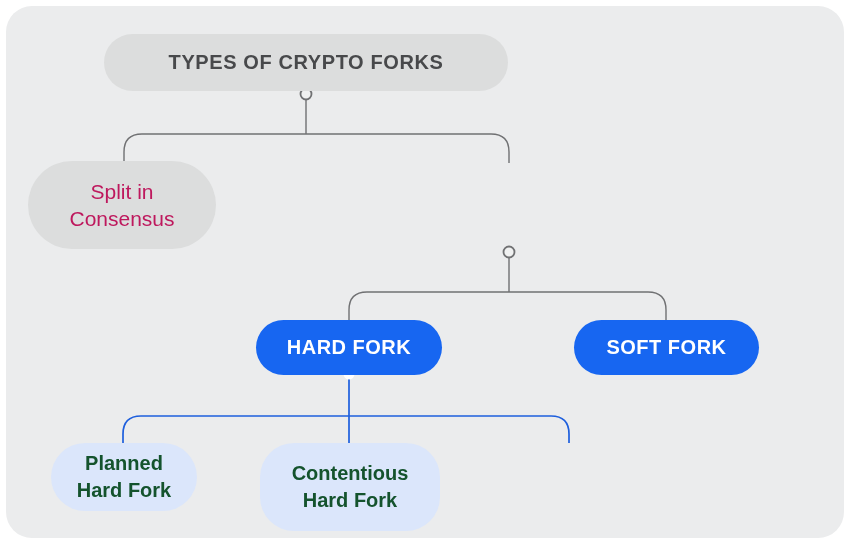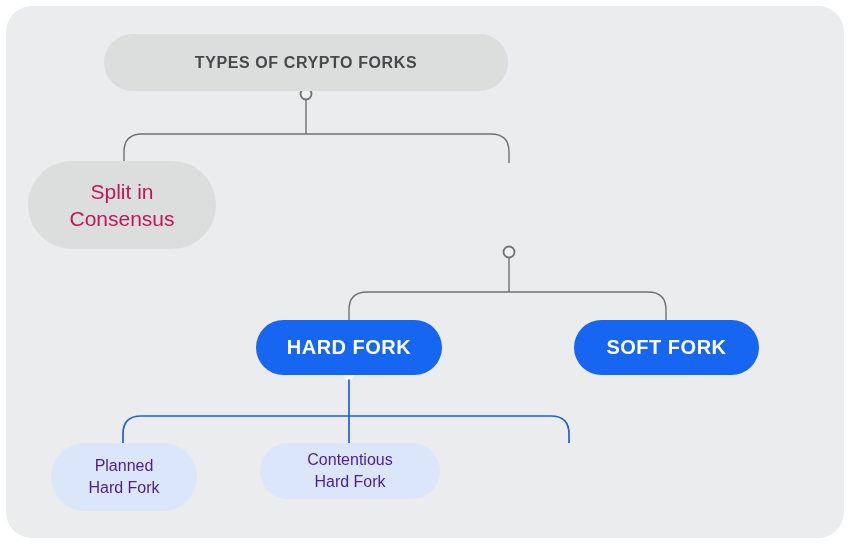--- a/index.html
+++ b/index.html
@@ -32,40 +32,40 @@
     display: flex;
     align-items: center;
     justify-content: center;
     text-align: center;
     box-sizing: border-box;
     white-space: pre-line;
   }
   .pill.root {
     left: 98px; top: 28px; width: 404px; height: 57px;
     background: #dcdddd; border-radius: 29px;
-    color: #48494b; font-size: 16px; font-weight: bold; letter-spacing: 0.6px;
+    color: #48494b; font-size: 20px; font-weight: bold; letter-spacing: 0.6px;
   }
   .pill.gray2 {
     background: #dcdddd; border-radius: 44px;
     color: #be185d; font-size: 21px; font-weight: 500; line-height: 1.3;
   }
   .pill.split  { left: 22px;  top: 155px; width: 188px; height: 88px; }
   .pill.change { left: 388px; top: 155px; width: 230px; height: 88px; }
   .pill.blue {
     background: #1766f1; border-radius: 28px;
     color: #ffffff; font-size: 20px; font-weight: bold; letter-spacing: 0.5px;
   }
   .pill.hard { left: 250px; top: 314px; width: 186px; height: 55px; }
   .pill.soft { left: 568px; top: 314px; width: 185px; height: 55px; }
   .pill.lightblue {
     background: #dbe6fb; border-radius: 34px;
-    color: #4c1d95; font-size: 16px; font-weight: 400; line-height: 1.35;
+    color: #14532d; font-size: 20px; font-weight: 700; line-height: 1.35;
   }
   .pill.planned     { left: 45px;  top: 437px; width: 146px; height: 68px; }
-  .pill.contentious { left: 254px; top: 437px; width: 180px; height: 56px; }
+  .pill.contentious { left: 254px; top: 437px; width: 180px; height: 88px; }
   .pill.spinoff     { left: 498px; top: 437px; width: 131px; height: 68px; }
 </style>
 </head>
 <body>
 
 <div class="canvas">
   <div class="card">
 
     <svg class="wires" viewBox="0 0 850 544">
 

